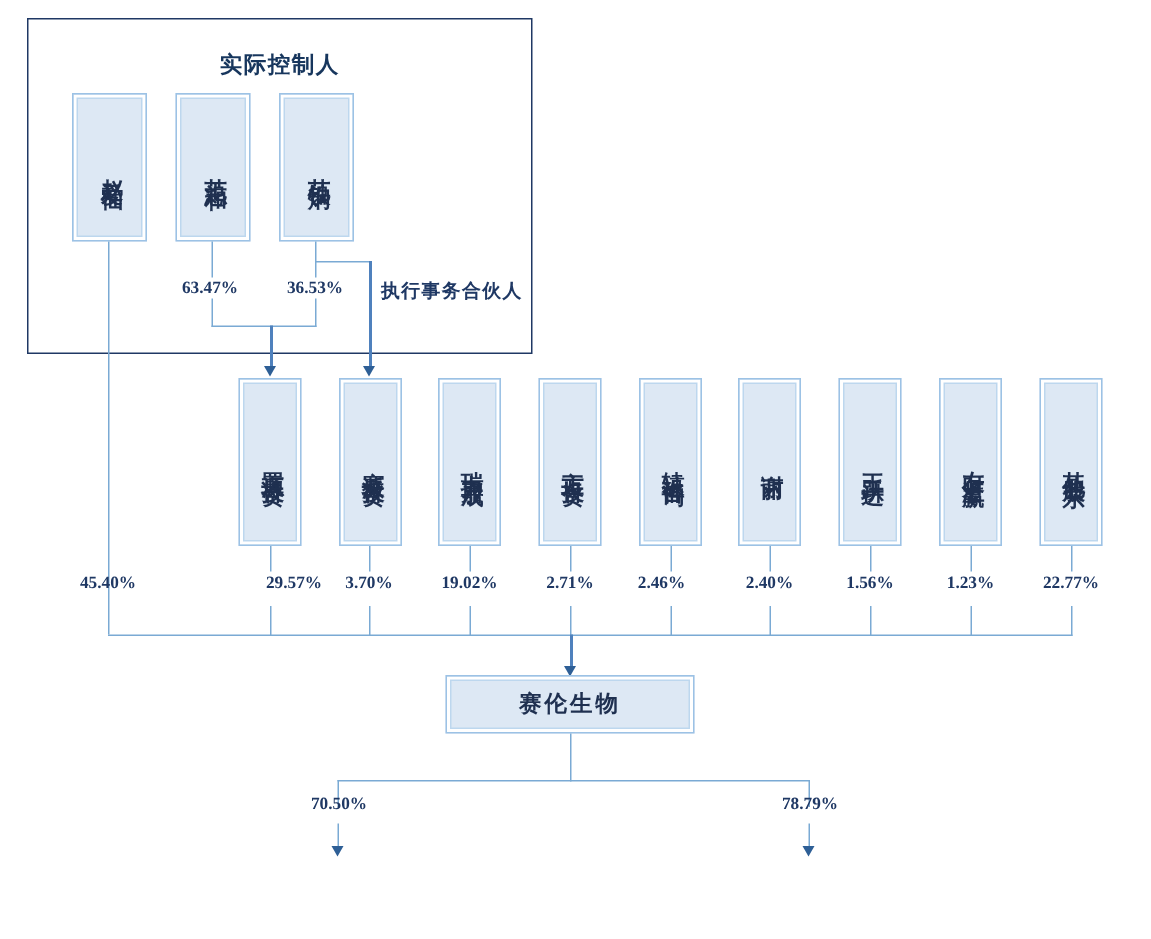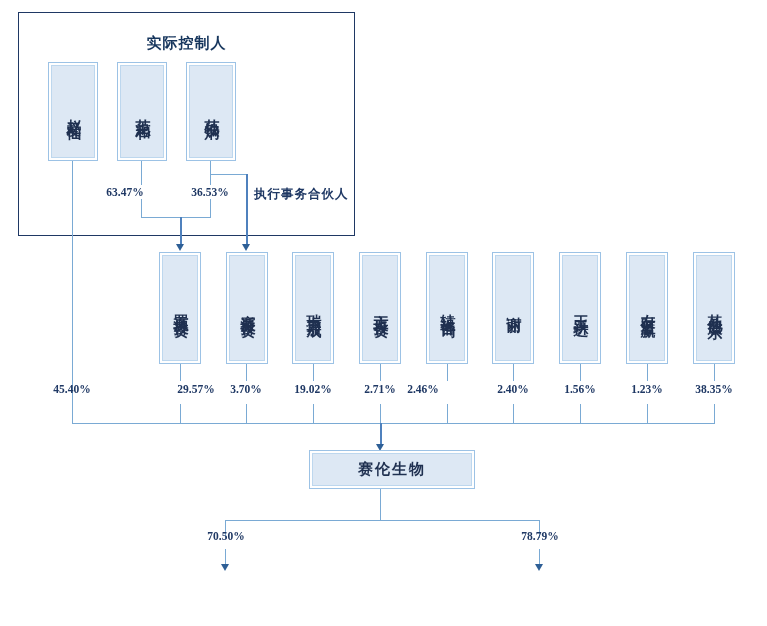--- a/index.html
+++ b/index.html
@@ -31,21 +31,21 @@
     color:#1f3050;font-weight:700;
     text-align:center;
   }
   .node.vert{
     writing-mode:vertical-rl;
     text-orientation:upright;
     font-size:15px;
     letter-spacing:3px;
     line-height:1.05;
   }
-  .node.horiz{font-size:15px;letter-spacing:2px;margin-left:12px;}
+  .node.horiz{font-size:15px;letter-spacing:2px;}
 
   
   .vline{background:#7aaad4;width:1.4px;}
   .hline{background:#7aaad4;height:1.4px;}
   .vline-dark{background:#4f81bd;width:1.6px;}
 
   .arrow-down{
     width:0;height:0;
     border-left:4.5px solid transparent;
     border-right:4.5px solid transparent;
@@ -92,21 +92,21 @@
   <div class="abs vline-dark" style="left:180px;top:217px;height:29px;"></div>
   <div class="abs arrow-down" style="left:175.5px;top:244px;"></div>
 
   <div class="abs vline" style="left:210px;top:161px;height:24px;"></div>
   <div class="abs vline" style="left:210px;top:199px;height:19px;"></div>
 
   <div class="abs hline" style="left:210px;top:174px;width:37px;"></div>
   <div class="abs vline-dark" style="left:246px;top:174px;height:72px;"></div>
   <div class="abs arrow-down" style="left:241.5px;top:244px;"></div>
 
-  <div class="abs pct" style="left:95px;top:186px;width:60px;">63.47%</div>
+  <div class="abs pct" style="left:110px;top:186px;width:60px;">63.47%</div>
   <div class="abs pct" style="left:180px;top:186px;width:60px;">36.53%</div>
   <div class="abs note" style="left:254px;top:186px;">执行事务合伙人</div>
 
   <div class="abs node vert" style="left:159px;top:252px;width:42px;height:112px;">
     <span>置源投资</span>
   </div>
   <div class="abs node vert" style="left:226px;top:252px;width:42px;height:112px;">
     <span>赛派投资</span>
   </div>
   <div class="abs node vert" style="left:292px;top:252px;width:42px;height:112px;">
@@ -139,25 +139,25 @@
   <div class="abs vline" style="left:513px;top:364px;height:17px;"></div>
   <div class="abs vline" style="left:580px;top:364px;height:17px;"></div>
   <div class="abs vline" style="left:647px;top:364px;height:17px;"></div>
   <div class="abs vline" style="left:714px;top:364px;height:17px;"></div>
 
   <div class="abs pct" style="left:42px;top:383px;width:60px;">45.40%</div>
   <div class="abs pct" style="left:166px;top:383px;width:60px;">29.57%</div>
   <div class="abs pct" style="left:217px;top:383px;width:58px;">3.70%</div>
   <div class="abs pct" style="left:284px;top:383px;width:58px;">19.02%</div>
   <div class="abs pct" style="left:351px;top:383px;width:58px;">2.71%</div>
-  <div class="abs pct" style="left:394px;top:383px;width:58px;">2.46%</div>
+  <div class="abs pct" style="left:412px;top:383px;width:58px;">2.46%</div>
   <div class="abs pct" style="left:484px;top:383px;width:58px;">2.40%</div>
   <div class="abs pct" style="left:551px;top:383px;width:58px;">1.56%</div>
   <div class="abs pct" style="left:618px;top:383px;width:58px;">1.23%</div>
-  <div class="abs pct" style="left:685px;top:383px;width:58px;">38.35%</div>
+  <div class="abs pct" style="left:685px;top:383px;width:58px;">22.77%</div>
 
   <div class="abs vline" style="left:180px;top:404px;height:20px;"></div>
   <div class="abs vline" style="left:246px;top:404px;height:20px;"></div>
   <div class="abs vline" style="left:313px;top:404px;height:20px;"></div>
   <div class="abs vline" style="left:380px;top:404px;height:20px;"></div>
   <div class="abs vline" style="left:447px;top:404px;height:20px;"></div>
   <div class="abs vline" style="left:513px;top:404px;height:20px;"></div>
   <div class="abs vline" style="left:580px;top:404px;height:20px;"></div>
   <div class="abs vline" style="left:647px;top:404px;height:20px;"></div>
   <div class="abs vline" style="left:714px;top:404px;height:20px;"></div>

